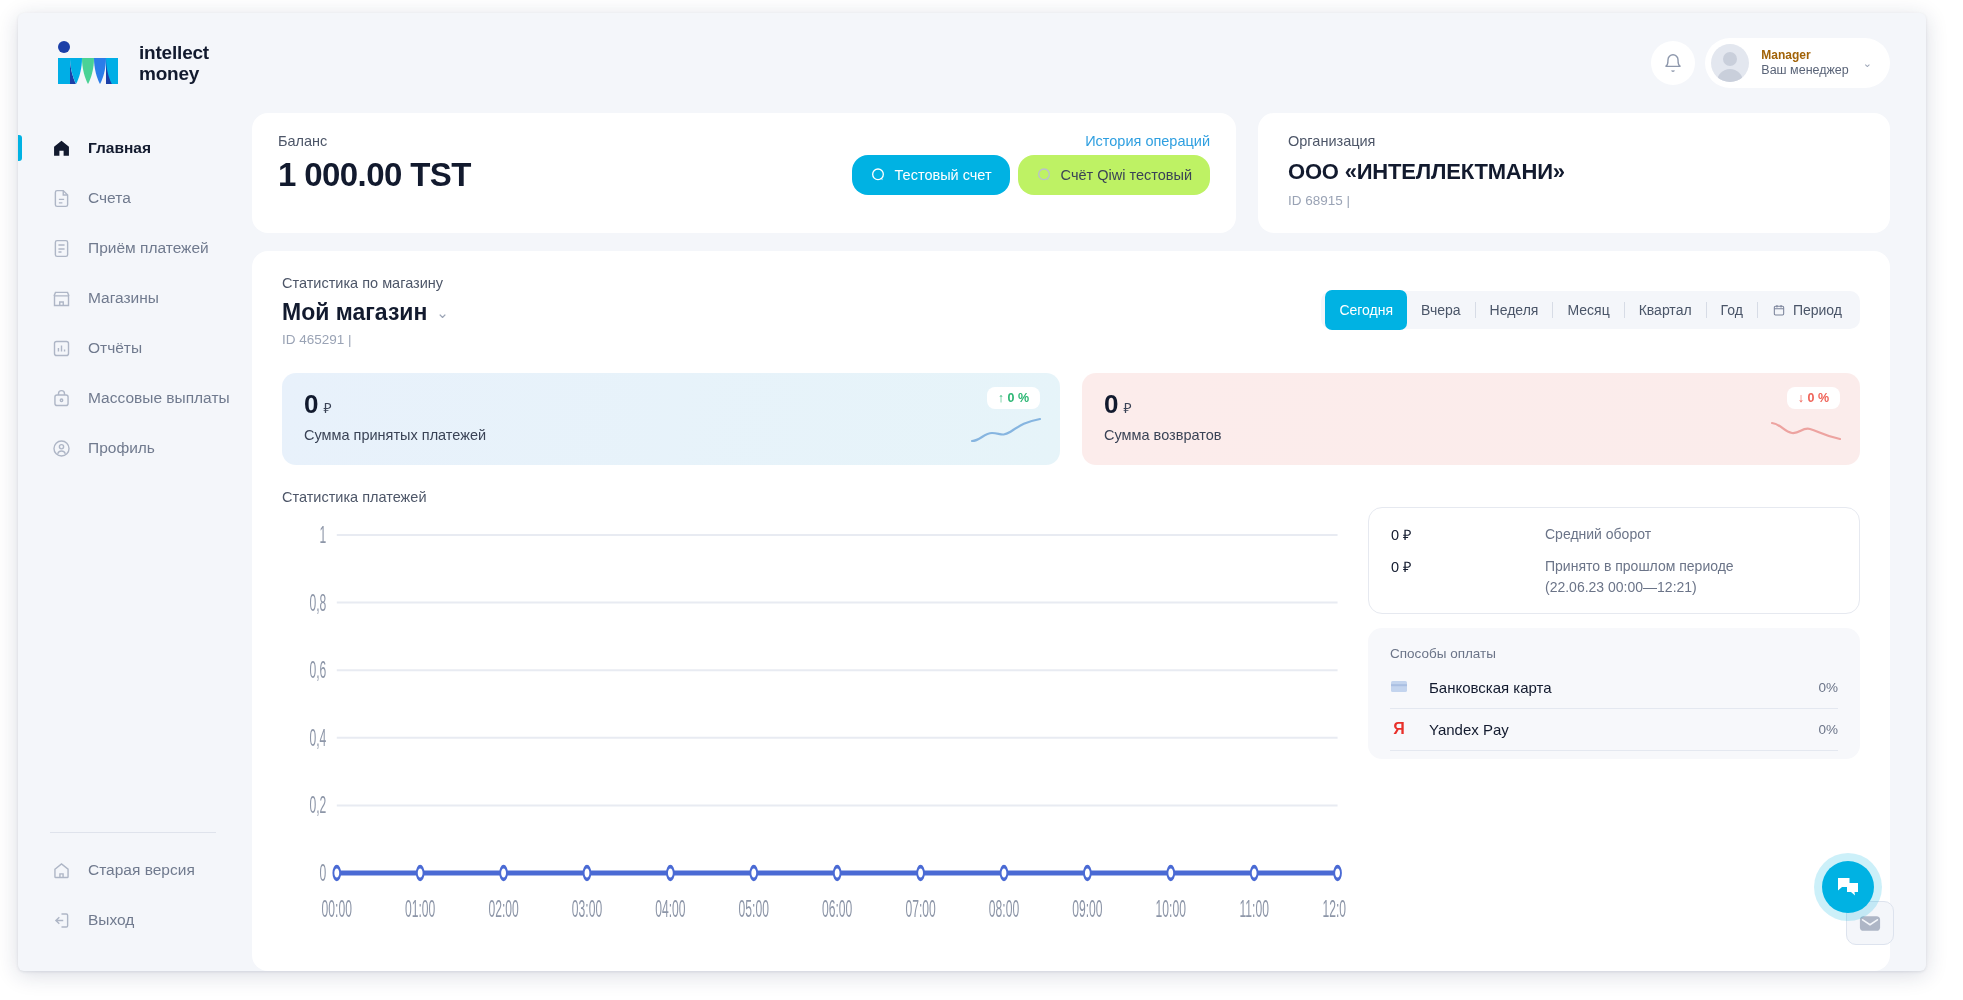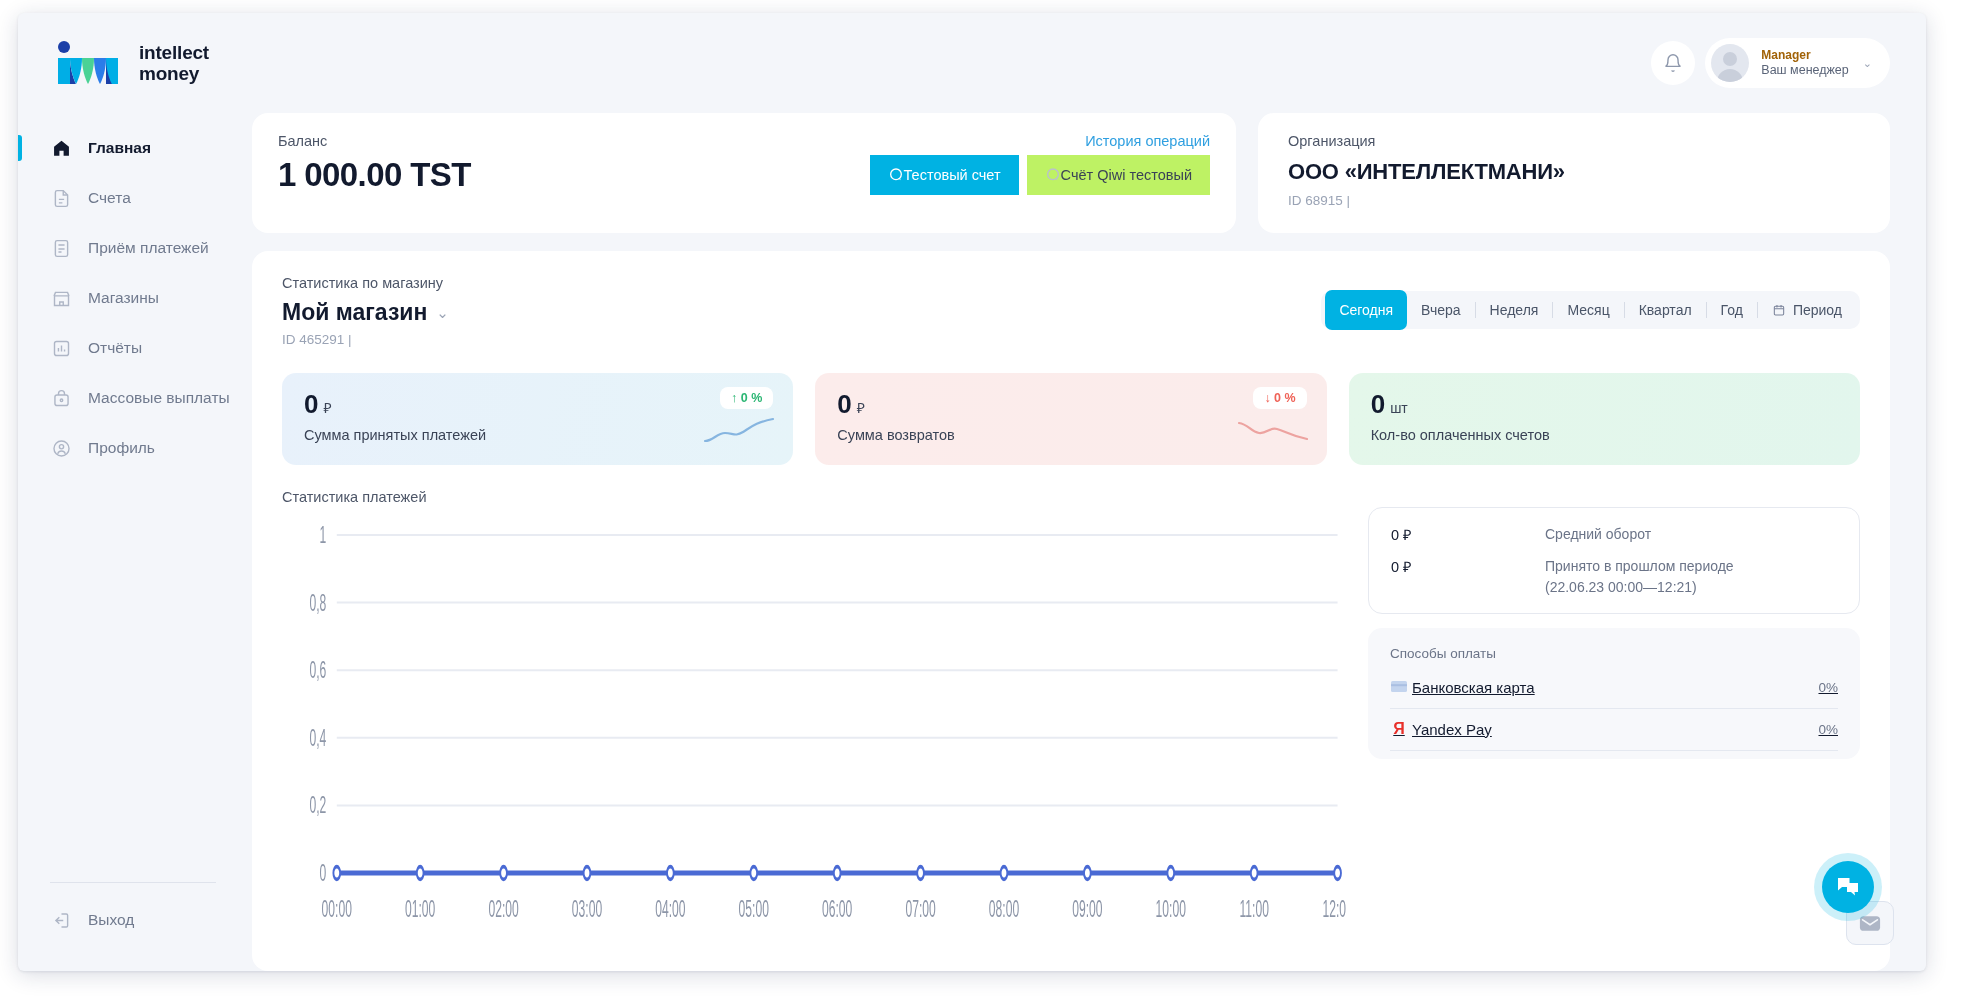--- a/index.html
+++ b/index.html
@@ -95,22 +95,22 @@
 
   .top-cards { display: flex; gap: 22px; height: 120px; flex: 0 0 120px; }
   .balance-card { flex: 1; padding: 20px 26px; display:flex; flex-direction: column; }
   .bal-row1 { display: flex; justify-content: space-between; align-items: flex-start; }
   .bal-label { font-size: 14.5px; color: #4d5668; }
   .history-link { font-size: 14.5px; color: #2f9fe0; cursor: pointer; text-decoration: none; }
   .bal-row2 { display: flex; justify-content: space-between; align-items: center; margin-top: 6px; }
   .bal-amount { font-size: 33px; font-weight: bold; color: #121a2e; letter-spacing: -0.6px;}
   .acc-btns { display: flex; gap: 8px; }
   .acc-btn {
-    display:flex; align-items:center; 
-    height: 40px; padding: 0 18px; border-radius: 0;
+    display:flex; align-items:center; gap:9px;
+    height: 40px; padding: 0 18px; border-radius: 16px;
     font-size: 14.5px; cursor: pointer; border: none;
     font-family: inherit;
   }
   .acc-btn.primary { background: #00b2e3; color: #ffffff; }
   .acc-btn.ghost { background: #bef264; color: #3a4356; }
 
   .org-card { width: 632px; flex: 0 0 632px; padding: 20px 30px; }
   .org-label { font-size: 14.5px; color: #4d5668; }
   .org-name { font-size: 22px; font-weight: bold; color: #121a2e; margin-top: 10px; letter-spacing: -0.2px;}
   .org-id { font-size: 13.5px; color: #9aa3b5; margin-top: 8px; }
@@ -164,22 +164,22 @@
     border: 1px solid #e6e9f0; border-radius: 14px; padding: 16px 22px;
     display: flex; flex-direction: column; gap: 12px;
   }
   .turn-row { display: flex; gap: 24px; align-items: flex-start; }
   .turn-val { width: 130px; flex: 0 0 130px; font-size: 14.5px; color: #121a2e; }
   .turn-desc { font-size: 14px; color: #6b7488; line-height: 1.45; }
 
   .pay-card { background: #f7f8fb; border-radius: 14px; padding: 18px 22px 8px 22px; }
   .pay-title { font-size: 13.5px; color: #6b7488; margin-bottom: 6px; }
   .pay-row {
-    display: flex; align-items: center; gap: 4px;
-    height: 42px; border-bottom: 1px solid #e4e8f0; font-size: 15px; color: #121a2e; text-decoration: underline;
+    display: flex; align-items: center; gap: 21px;
+    height: 42px; border-bottom: 1px solid #e4e8f0; font-size: 15px; color: #121a2e;
   }
   .pay-row:last-child { border-bottom: 1px solid #e4e8f0; }
   .pay-ico { width: 18px; flex: 0 0 18px; display:flex; align-items:center; justify-content:center; }
   .pay-pct { margin-left: auto; font-size: 13.5px; color: #6b7488; }
   .ya { color: #e8302a; font-weight: bold; font-size: 16px; }
 
   
   .chat-fab {
     position: absolute; right: 52px; bottom: 58px;
     width: 52px; height: 52px; border-radius: 50%;
@@ -310,20 +310,29 @@
             <path d="M7.6 18c.8-2.1 2.5-3.2 4.4-3.2s3.6 1.1 4.4 3.2"></path>
           </svg>
         </span>
         <span>Профиль</span>
       </div>
 
       <div class="nav-spacer"></div>
       <div class="nav-sep"></div>
 
       <div class="nav-bottom">
+        <div class="nav-item">
+          <span class="nav-ico">
+            <svg width="21" height="21" viewBox="0 0 24 24" fill="none" stroke="#aeb6c6" stroke-width="1.6">
+              <path d="M4.5 10.5L12 4.4l7.5 6.1V19a1 1 0 01-1 1h-13a1 1 0 01-1-1z"></path>
+              <path d="M10.2 20v-4.2h3.6V20"></path>
+            </svg>
+          </span>
+          <span>Старая версия</span>
+        </div>
         <div class="nav-item">
           <span class="nav-ico">
             <svg width="21" height="21" viewBox="0 0 24 24" fill="none" stroke="#aeb6c6" stroke-width="1.6">
               <path d="M12 4.5h5.5a1.5 1.5 0 011.5 1.5v12a1.5 1.5 0 01-1.5 1.5H12"></path>
               <path d="M9.5 8.3L5.6 12l3.9 3.7M5.8 12H14"></path>
             </svg>
           </span>
           <span>Выход</span>
         </div>
       </div>
@@ -415,26 +424,20 @@
             <div class="metric-val">
               <span>0</span><span class="unit">₽</span>
             </div>
             <div class="metric-label">Сумма возвратов</div>
             <div class="badge down">↓ 0 %</div>
             <svg class="spark" width="72" height="28" viewBox="0 0 72 28">
               <path d="M2 6c9 1 12 9 20 10s10-6 18-4 14 7 30 10" fill="none" stroke="#eda3a0" stroke-width="2.2" stroke-linecap="round"></path>
             </svg>
           </div>
 
-          <div class="metric green">
-            <div class="metric-val">
-              <span>0</span><span class="unit">шт</span>
-            </div>
-            <div class="metric-label">Кол-во оплаченных счетов</div>
-          </div>
         </div>
 
         <div class="lower">
           <div class="chart-col">
             <div class="chart-title">Статистика платежей</div>
             <div class="chart-area">
               <svg id="chart-svg" width="100%" height="100%" viewBox="0 0 1010 215" preserveAspectRatio="none">
                   <text x="42" y="183" text-anchor="end" font-size="11.5" fill="#8d96a8" font-family="&quot;Liberation Sans&quot;, sans-serif">0</text>
                   <line x1="52" y1="145.2" x2="1002" y2="145.2" stroke="#e8ebf2" stroke-width="1"></line>
                   <text x="42" y="149.2" text-anchor="end" font-size="11.5" fill="#8d96a8" font-family="&quot;Liberation Sans&quot;, sans-serif">0,2</text>

